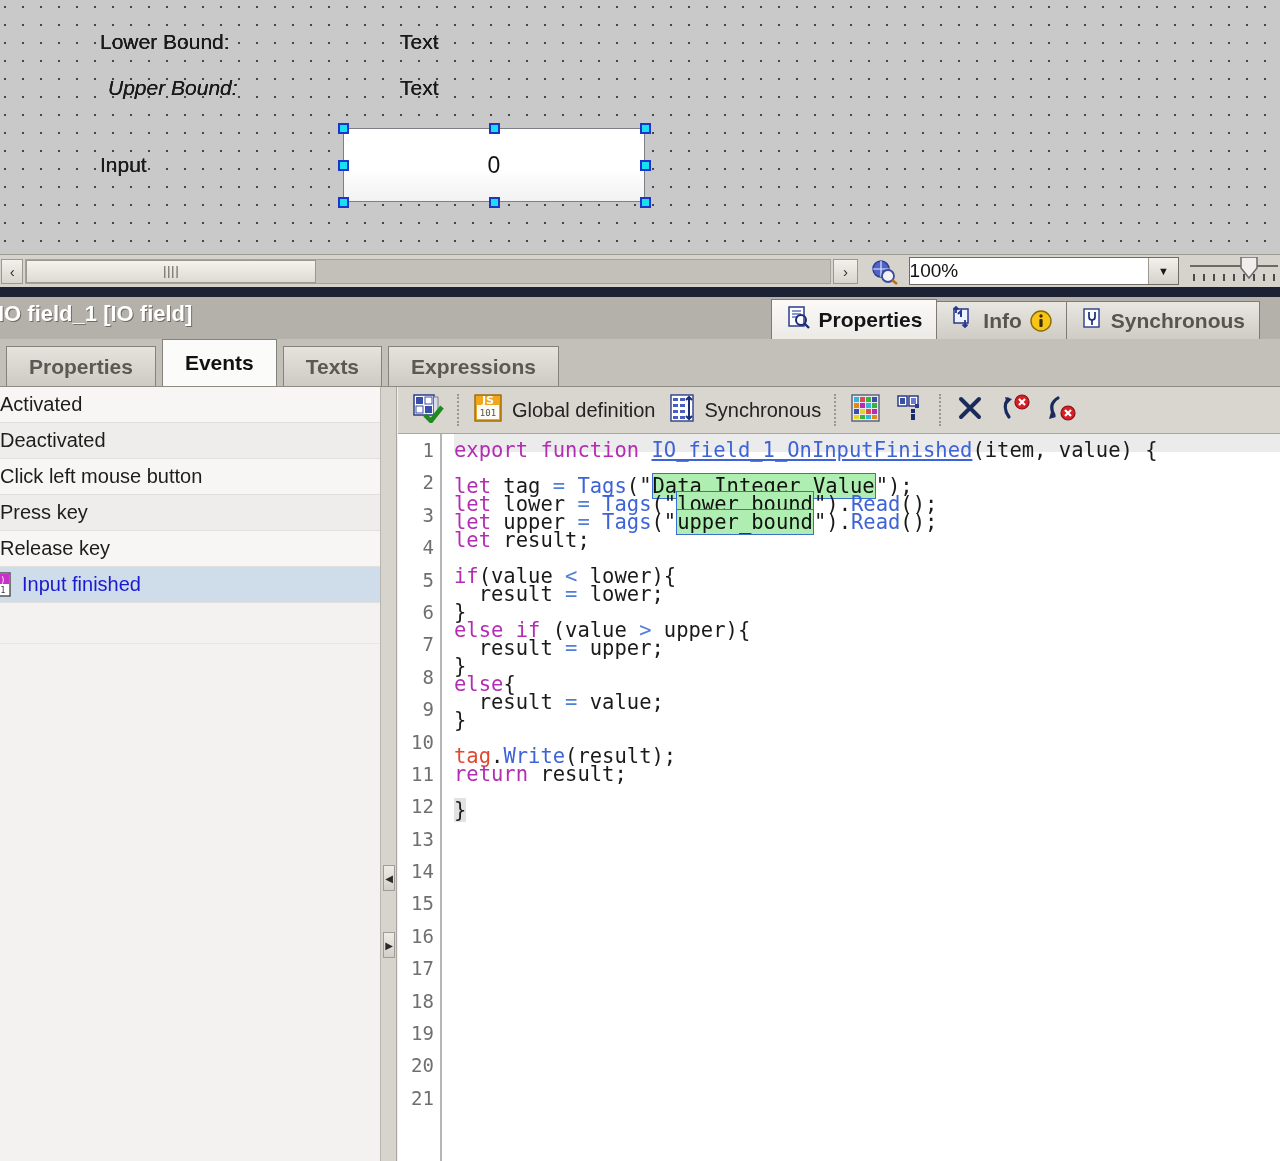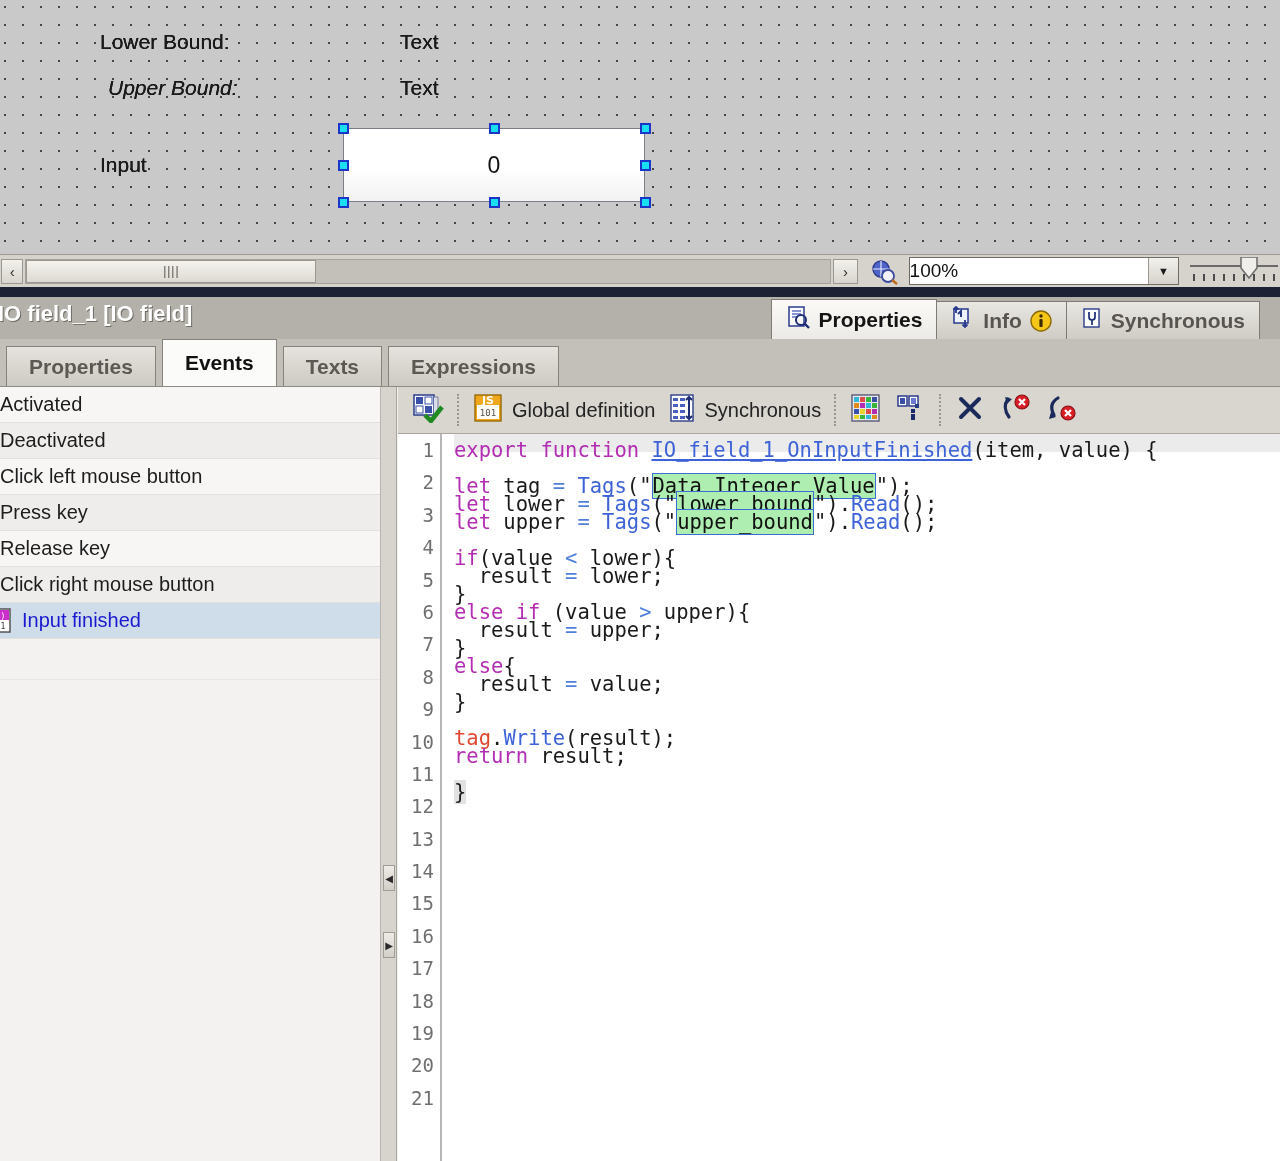--- a/index.html
+++ b/index.html
@@ -362,23 +362,20 @@
         <span class="evt-label">Deactivated</span>
       </div>
       <div class="evt-row">
         <span class="evt-label">Click left mouse button</span>
       </div>
       <div class="evt-row">
         <span class="evt-label">Press key</span>
       </div>
       <div class="evt-row">
         <span class="evt-label">Release key</span>
-      </div>
-      <div class="evt-row">
-        <span class="evt-label">Click right mouse button</span>
       </div>
       <div class="evt-row selected">
         <span class="evt-icon">
           <svg width="30" height="26" viewBox="0 0 30 26">
             <rect x="2" y="1" width="24" height="23" fill="#ffffff" stroke="#4a4a4a" stroke-width="1.4"></rect>
             <rect x="3" y="2" width="22" height="10" fill="#cc2ecc"></rect>
             <text x="14" y="10.5" font-size="8" font-family="DejaVu Sans Mono, monospace" fill="#ffffff" text-anchor="middle">F()</text>
             <text x="14" y="21" font-size="8" font-family="DejaVu Sans Mono, monospace" fill="#333" text-anchor="middle">101</text>
           </svg>
         </span>
@@ -537,20 +534,21 @@
           <div class="cl cur"><span class="kw">export function</span><span class="id"> </span><span class="fn">IO_field_1_OnInputFinished</span><span class="id">(item, value) {</span></div>
 
           <div class="cl"></div>
 
           <div class="cl"><span class="kw">let</span><span class="id"> tag </span><span class="op">=</span><span class="cls"> Tags</span><span class="str">("</span><span class="taghl">Data_Integer_Value</span><span class="str">");</span></div>
 
           <div class="cl"><span class="kw">let</span><span class="id"> lower </span><span class="op">=</span><span class="cls"> Tags</span><span class="str">("</span><span class="taghl">lower_bound</span><span class="str">").</span><span class="meth">Read</span><span class="id">();</span></div>
 
           <div class="cl"><span class="kw">let</span><span class="id"> upper </span><span class="op">=</span><span class="cls"> Tags</span><span class="str">("</span><span class="taghl">upper_bound</span><span class="str">").</span><span class="meth">Read</span><span class="id">();</span></div>
 
+          <div class="cl"><span class="kw">let</span><span class="id"> result;</span></div>
 
           <div class="cl"></div>
 
           <div class="cl"><span class="kw">if</span><span class="id">(value </span><span class="op">&lt;</span><span class="id"> lower){</span></div>
 
           <div class="cl"><span class="id">  result </span><span class="op">=</span><span class="id"> lower;</span></div>
 
           <div class="cl"><span class="id">}</span></div>
 
           <div class="cl"><span class="kw">else if</span><span class="id"> (value </span><span class="op">&gt;</span><span class="id"> upper){</span></div>

